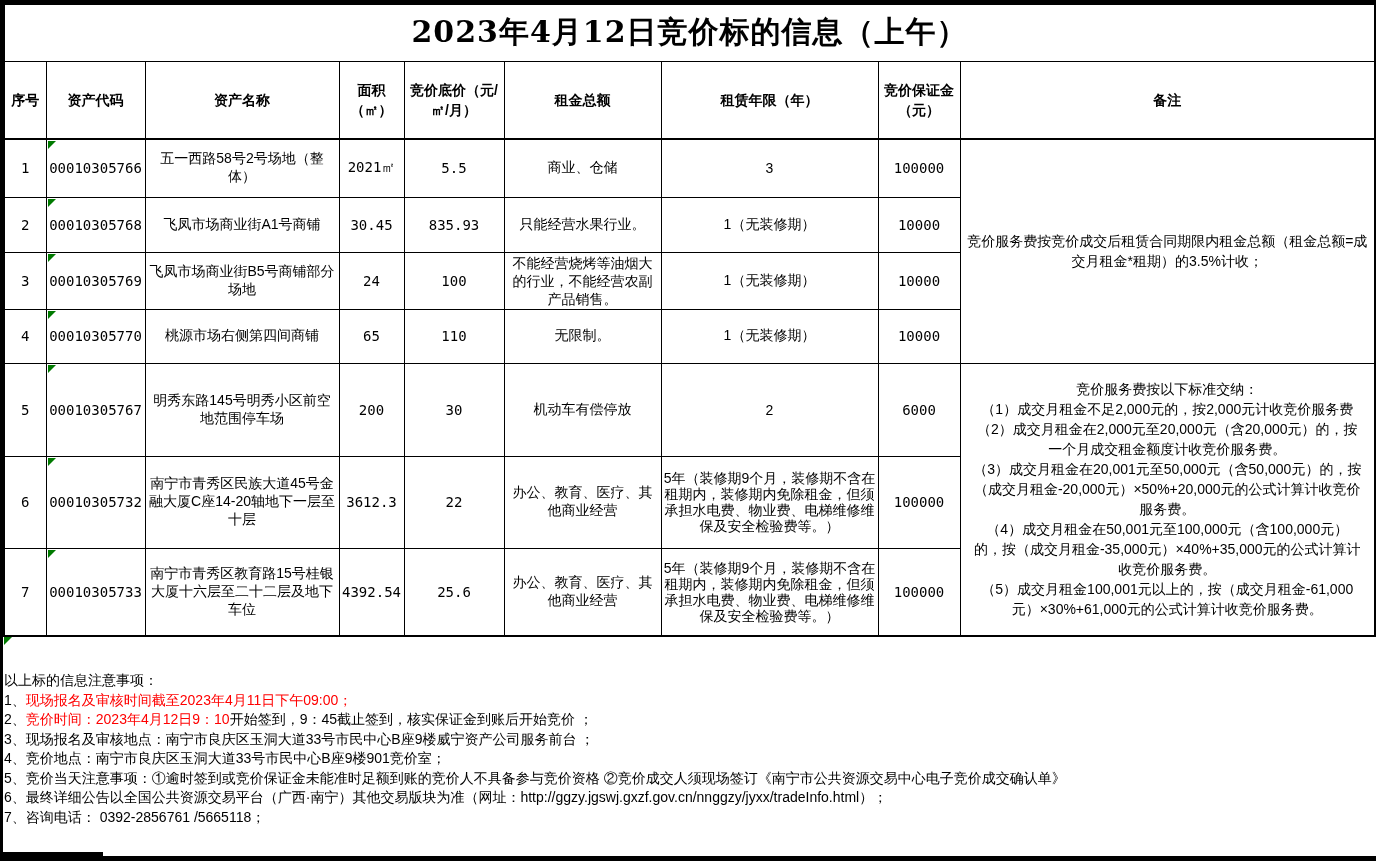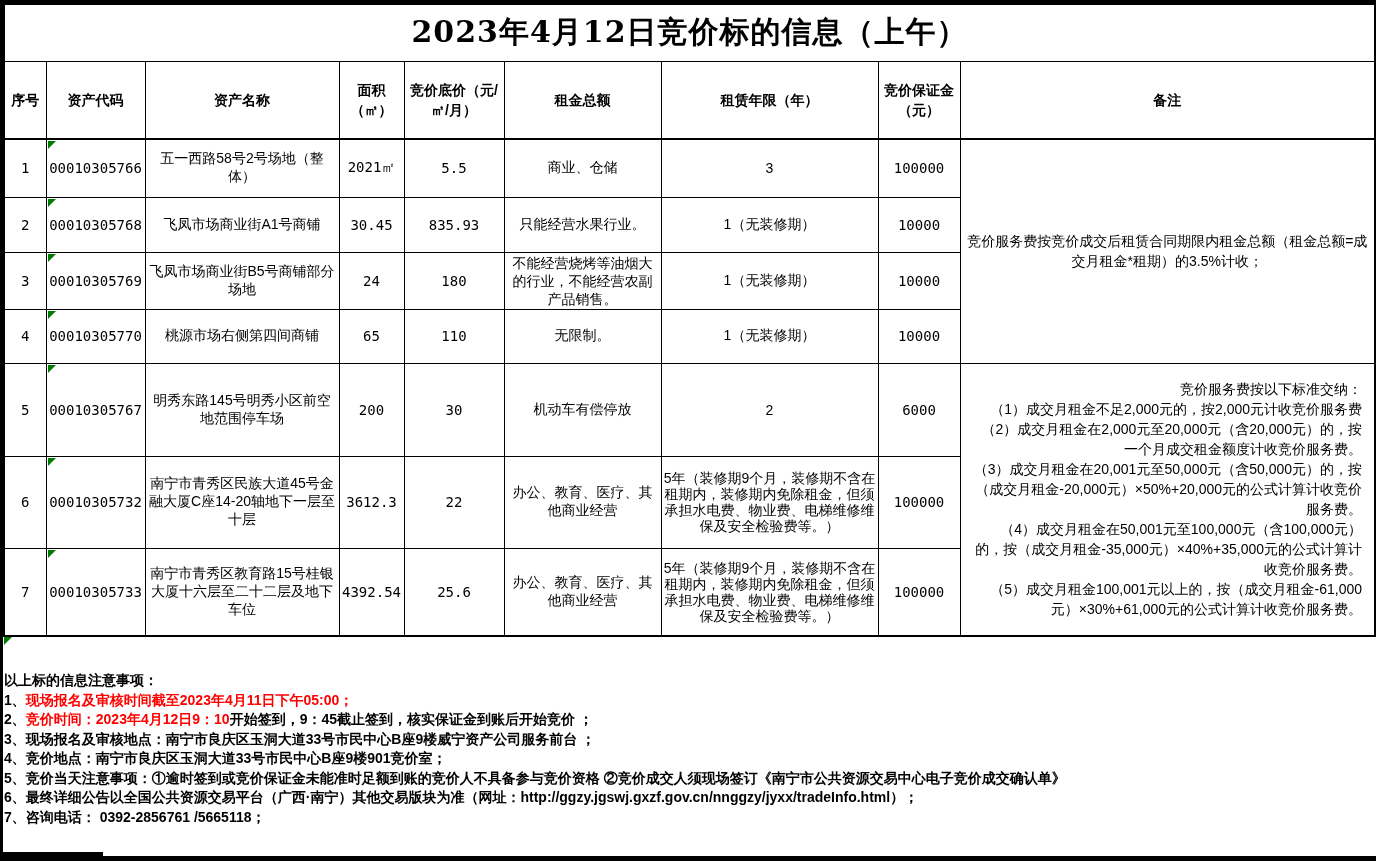--- a/index.html
+++ b/index.html
@@ -23,26 +23,26 @@
   .header-row th { height:78px; font-weight:bold; border-bottom:2px solid #000; line-height:20px; }
   .num { font-family:"DejaVu Sans Mono", monospace; font-size:15px; }
   td.code-cell { position:relative; }
   .tri { position:absolute; top:1px; left:1px; width:0; height:0;
          border-top:8px solid #007a00; border-right:8px solid transparent; }
   .below-tri { position:absolute; left:4px; top:637px; width:0; height:0;
                border-top:8px solid #007a00; border-right:8px solid transparent; }
   .r1 td{height:58px;} .r2 td{height:55px;} .r3 td{height:55px;} .r4 td{height:54px;}
   .r5 td{height:93px;} .r6 td{height:92px;} .r7 td{height:88px;}
   td.remark1 { text-align:center; line-height:20px; padding:0 0; }
-  td.remark2 { text-align:right; line-height:20px; white-space:pre-line; padding:0 12px; }
+  td.remark2 { text-align:center; line-height:20px; white-space:pre-line; padding:0 12px; }
   td.term-long { line-height:16px; }
   .scope-tight { line-height:18px;margin-left:16px; }
 
   .notes { position:absolute; left:4px; top:671px; width:1368px;
-           font-size:14px; line-height:19.5px;font-weight:bold; }
+           font-size:14px; line-height:19.5px; }
   .notes .line { white-space:nowrap; }
   .red { color:#ff0000; }
 </style>
 </head>
 <body>
 
 <div class="screen">
   <div class="edge-top"></div>
   <div class="edge-left"></div>
 
@@ -93,21 +93,21 @@
       <td class="num">835.93</td>
       <td>只能经营水果行业。</td>
       <td>1（无装修期）</td>
       <td class="num">10000</td>
     </tr>
     <tr class="r3">
       <td class="num">3</td>
       <td class="num code-cell"><span class="tri"></span><span>00010305769</span></td>
       <td>飞凤市场商业街B5号商铺部分场地</td>
       <td class="num">24</td>
-      <td class="num">180</td>
+      <td class="num">100</td>
       <td class="scope-tight">不能经营烧烤等油烟大的行业，不能经营农副产品销售。</td>
       <td>1（无装修期）</td>
       <td class="num">10000</td>
     </tr>
     <tr class="r4">
       <td class="num">4</td>
       <td class="num code-cell"><span class="tri"></span><span>00010305770</span></td>
       <td>桃源市场右侧第四间商铺</td>
       <td class="num">65</td>
       <td class="num">110</td>
@@ -151,21 +151,21 @@
       <td class="term-long">5年（装修期9个月，装修期不含在租期内，装修期内免除租金，但须承担水电费、物业费、电梯维修维保及安全检验费等。）</td>
       <td class="num">100000</td>
     </tr>
   </tbody>
     </table>
 
   <span class="below-tri"></span>
 
   <div class="notes">
     <div class="line">以上标的信息注意事项：</div>
-    <div class="line"><span>1、</span><span class="red">现场报名及审核时间截至2023年4月11日下午05:00；</span></div>
+    <div class="line"><span>1、</span><span class="red">现场报名及审核时间截至2023年4月11日下午09:00；</span></div>
     <div class="line"><span>2、</span><span class="red">竞价时间：2023年4月12日9：10</span><span>开始签到，9：45截止签到，核实保证金到账后开始竞价 ；</span></div>
     <div class="line">3、现场报名及审核地点：南宁市良庆区玉洞大道33号市民中心B座9楼威宁资产公司服务前台 ；</div>
     <div class="line">4、竞价地点：南宁市良庆区玉洞大道33号市民中心B座9楼901竞价室；</div>
     <div class="line">5、竞价当天注意事项：①逾时签到或竞价保证金未能准时足额到账的竞价人不具备参与竞价资格 ②竞价成交人须现场签订《南宁市公共资源交易中心电子竞价成交确认单》</div>
     <div class="line">6、最终详细公告以全国公共资源交易平台（广西·南宁）其他交易版块为准（网址：http://ggzy.jgswj.gxzf.gov.cn/nnggzy/jyxx/tradeInfo.html）；</div>
     <div class="line">7、咨询电话： 0392-2856761 /5665118；</div>
   </div>
 
   <div class="bar-thick"></div>
   <div class="bar-thin"></div>

